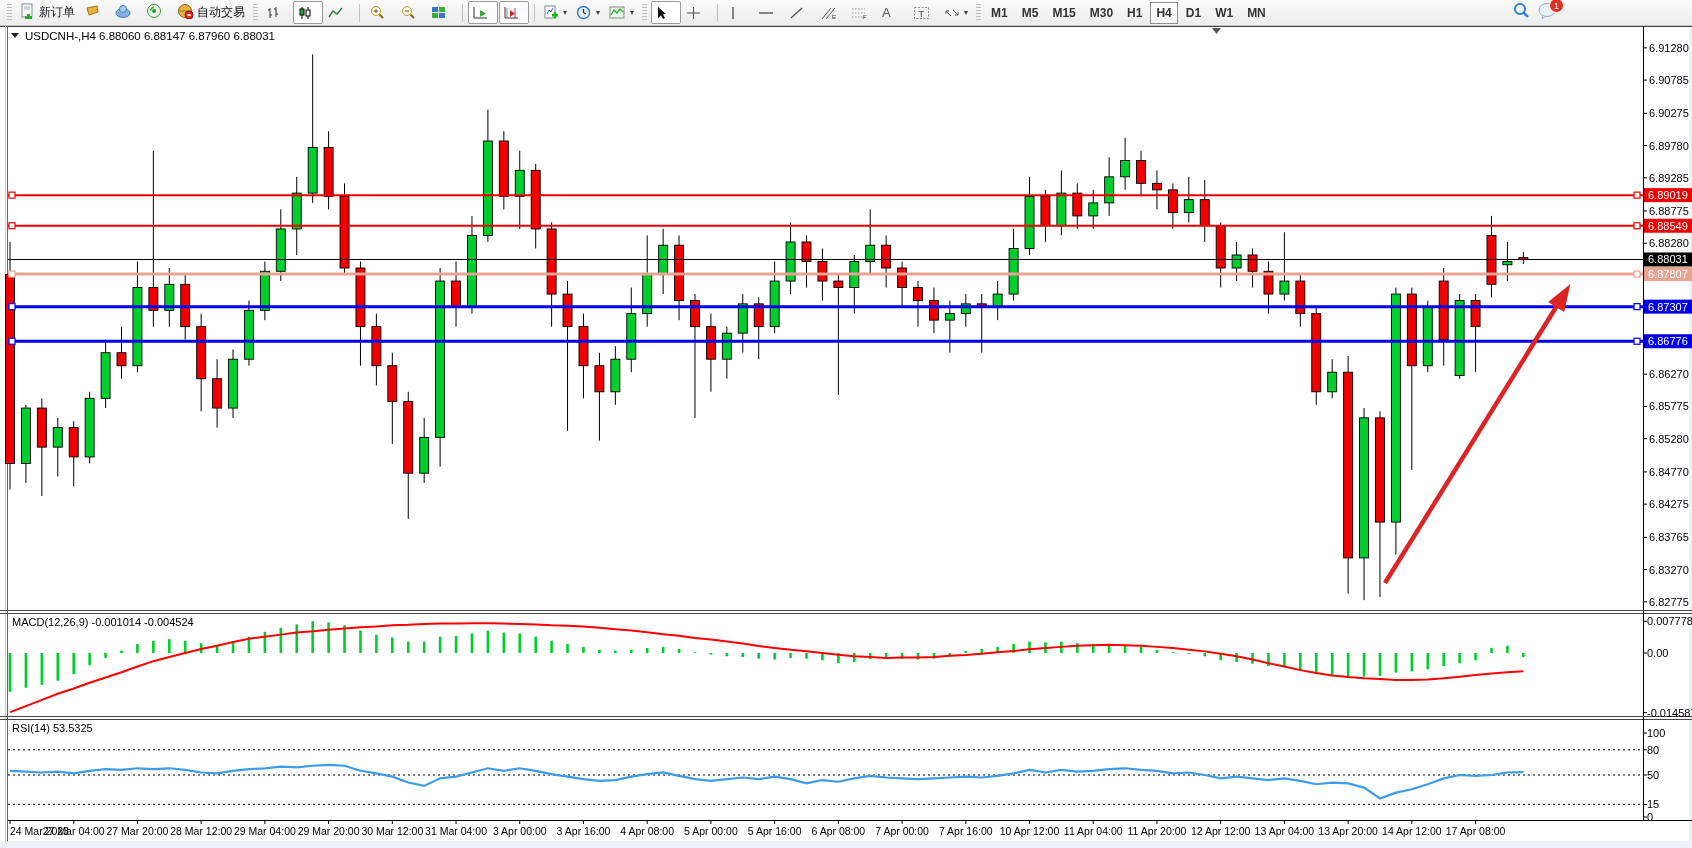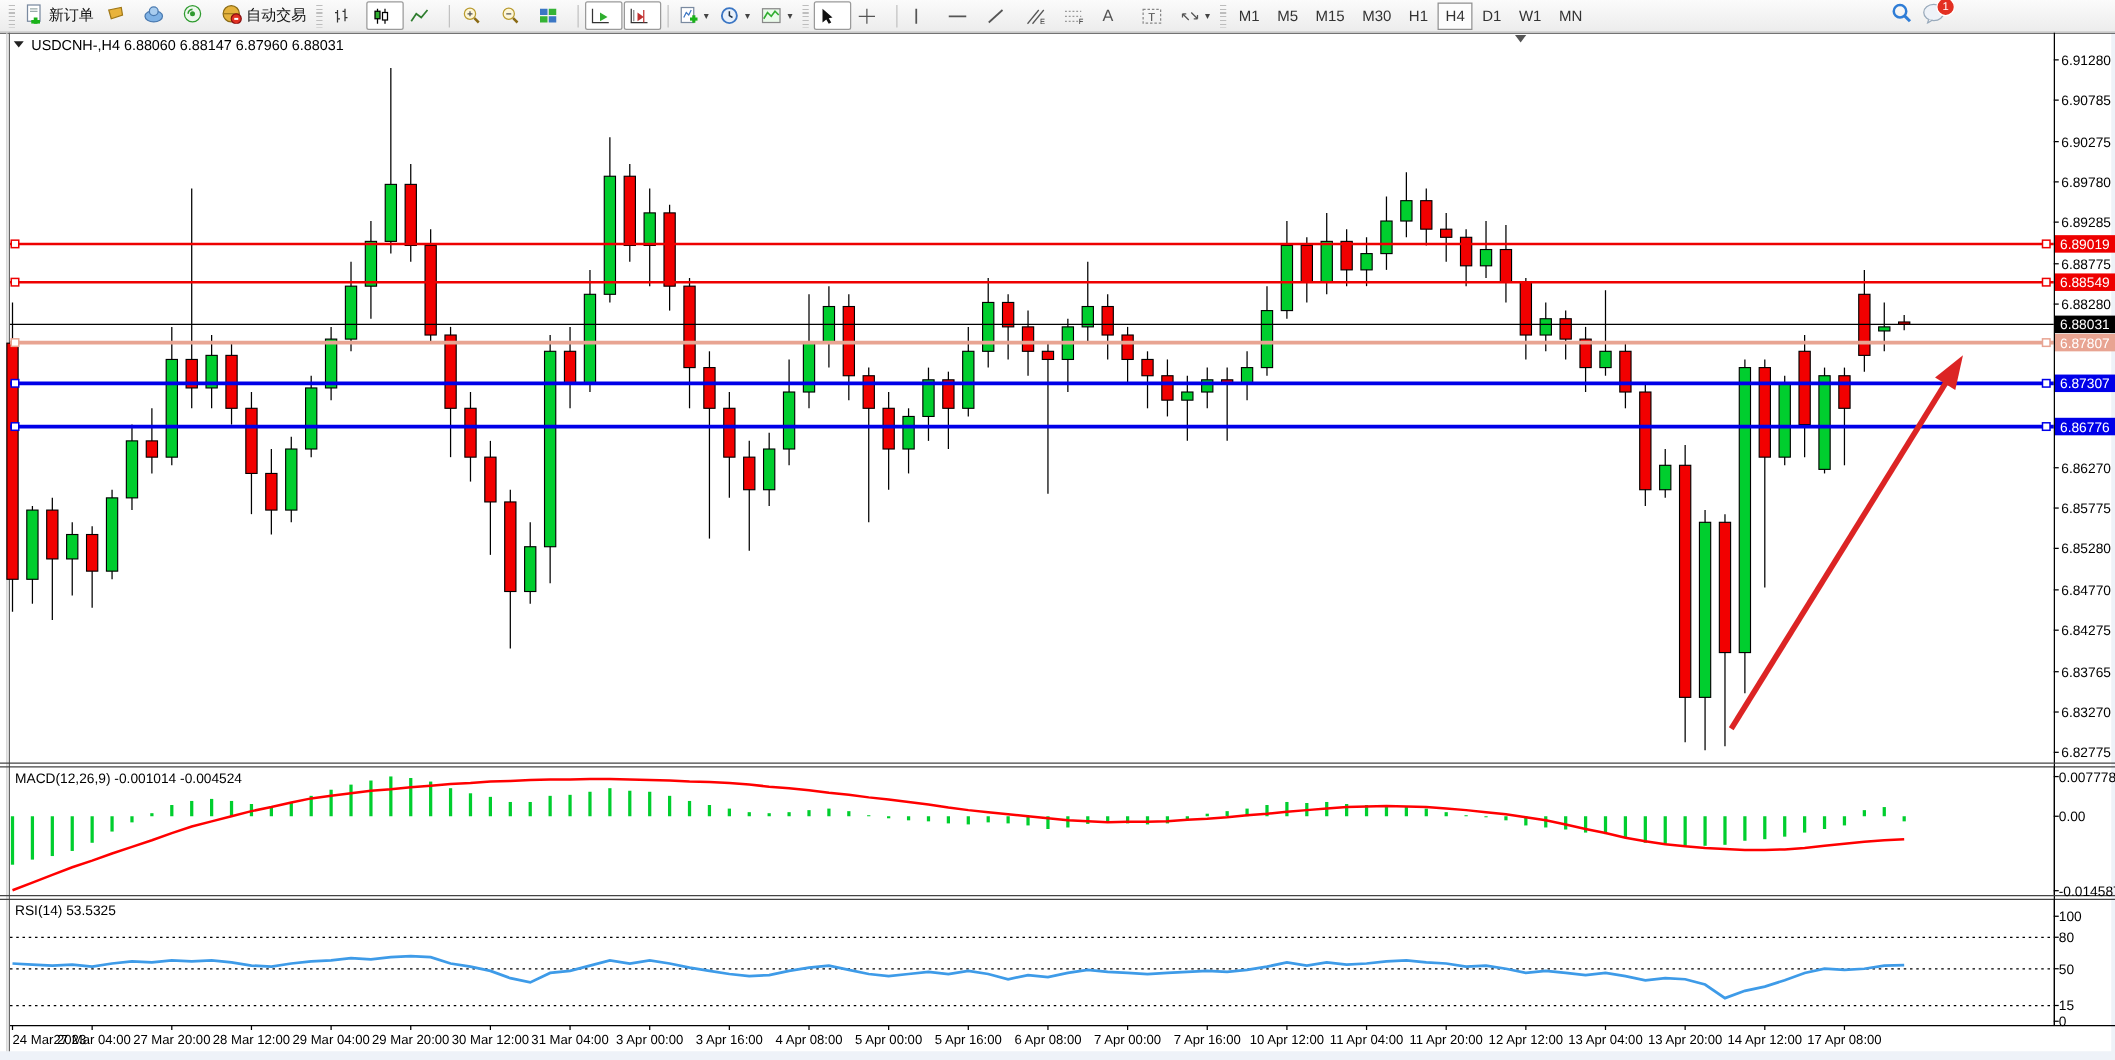--- a/index.html
+++ b/index.html
@@ -8,21 +8,21 @@
   #toolbar{height:25px;background:linear-gradient(#fbfbfb,#ececec);border-bottom:1px solid #c8c8c8;
     display:flex;align-items:center;padding:0 4px;gap:1px;position:relative;}
   .tb-grip{width:5px;height:18px;margin:0 3px;
     background:repeating-linear-gradient(#bdbdbd 0 1px,transparent 1px 3px);}
   .tb-sep{width:1px;height:18px;background:#c2c2c2;margin:0 4px;}
   .tb-btn{height:21px;min-width:22px;display:flex;align-items:center;justify-content:flex-start;
     padding:0 3px;border:1px solid transparent;border-radius:2px;color:#222;font-size:12px;gap:3px;cursor:default;}
   .tb-btn.pressed{background:#fff;border:1px solid #9a9a9a;}
   .tb-btn .cap{font-size:12px;color:#111;white-space:nowrap;}
   .caret{font-size:8px;color:#444;margin-left:1px;}
-  .tf-btn{height:20px;padding:0 5px;font-size:12px;color:#333;border:1px solid transparent;display:flex;align-items:center;}
+  .tf-btn{height:20px;padding:0 5px;font-size:12px;color:#333;border:1px solid transparent;display:flex;align-items:center;font-weight:bold;}
   .tf-btn.active{background:#fdfdfd;border:1px solid #8f8f8f;}
   #tb-right{position:absolute;left:1513px;top:1px;display:flex;align-items:center;gap:8px;height:23px;}
   #badge{position:absolute;top:-4px;right:-7px;background:#e33022;color:#fff;border-radius:50%;
     width:13px;height:13px;font-size:9px;display:flex;align-items:center;justify-content:center;border:1px solid #fff;}
   
   #chart-wrap{position:relative;width:1692px;height:822px;background:#fff;}
   svg text{font-family:"Liberation Sans",sans-serif;}
 </style>
 </head>
 <body>

